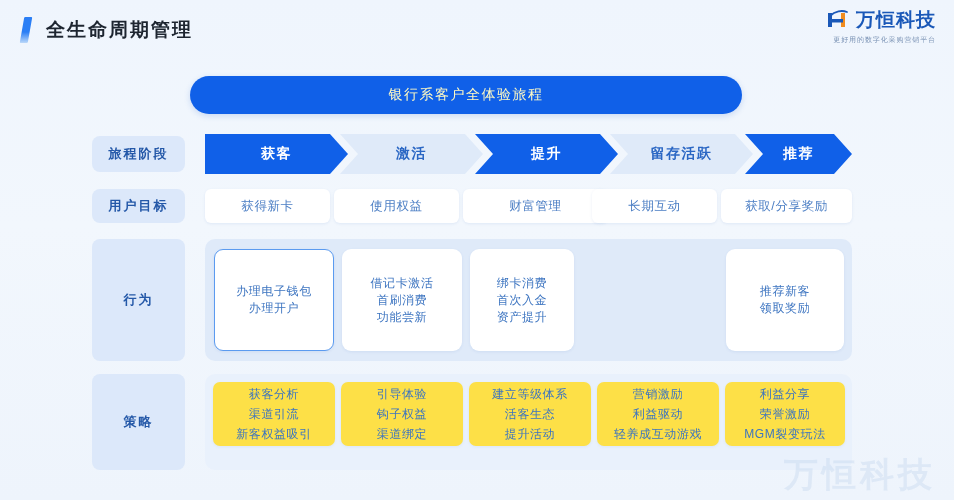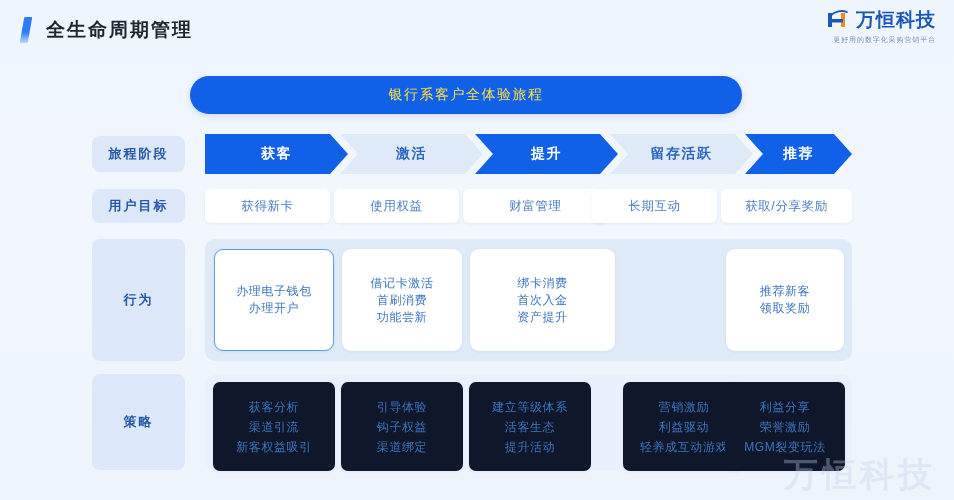--- a/index.html
+++ b/index.html
@@ -78,21 +78,21 @@
     white-space: nowrap;
   }
 
   
   #journey-banner {
     position: absolute;
     left: 190px; top: 76px;
     width: 552px; height: 38px;
     background: #1060e8;
     border-radius: 19px;
-    color: #fde047;
+    color: #fef9c3;
     font-size: 14px;
     letter-spacing: 1.5px;
     display: flex;
     align-items: center;
     justify-content: center;
     box-shadow: 0 2px 6px rgba(20,90,200,0.18);
   }
 
   
   .row-label {
@@ -196,22 +196,22 @@
   #strategy-band {
     position: absolute;
     left: 205px; top: 374px;
     width: 647px; height: 96px;
     background: #e9f1fc;
     border-radius: 10px;
   }
   .strategy-card {
     position: absolute;
     top: 8px;
-    height: 89px;
-    background: #0f172a;
+    height: 64px;
+    background: #fde047;
     border-radius: 7px;
     color: #3c74c0;
     font-size: 12px;
     line-height: 20px;
     letter-spacing: 0.6px;
     text-align: center;
     display: flex;
     align-items: center;
     justify-content: center;
     box-shadow: 0 1px 3px rgba(60,110,190,0.08);
@@ -317,21 +317,21 @@
         <span>办理开户</span>
       </div>
     </div>
     <div class="behavior-card" style="left:137px; width:120px;">
       <div class="cellcol">
         <span>借记卡激活</span>
         <span>首刷消费</span>
         <span>功能尝新</span>
       </div>
     </div>
-    <div class="behavior-card" style="left:265px; width:145px;">
+    <div class="behavior-card" style="left:265px; width:104px;">
       <div class="cellcol">
         <span>绑卡消费</span>
         <span>首次入金</span>
         <span>资产提升</span>
       </div>
     </div>
     <div class="behavior-card" style="left:521px; width:118px;">
       <div class="cellcol">
         <span>推荐新客</span>
         <span>领取奖励</span>
@@ -354,21 +354,21 @@
         <span>渠道绑定</span>
       </div>
     </div>
     <div class="strategy-card" style="left:264px; width:122px;">
       <div class="cellcol">
         <span>建立等级体系</span>
         <span>活客生态</span>
         <span>提升活动</span>
       </div>
     </div>
-    <div class="strategy-card" style="left:392px; width:122px;margin-left:26px;">
+    <div class="strategy-card" style="left:392px; width:122px;">
       <div class="cellcol">
         <span>营销激励</span>
         <span>利益驱动</span>
         <span>轻养成互动游戏</span>
       </div>
     </div>
     <div class="strategy-card" style="left:520px; width:120px;">
       <div class="cellcol">
         <span>利益分享</span>
         <span>荣誉激励</span>

